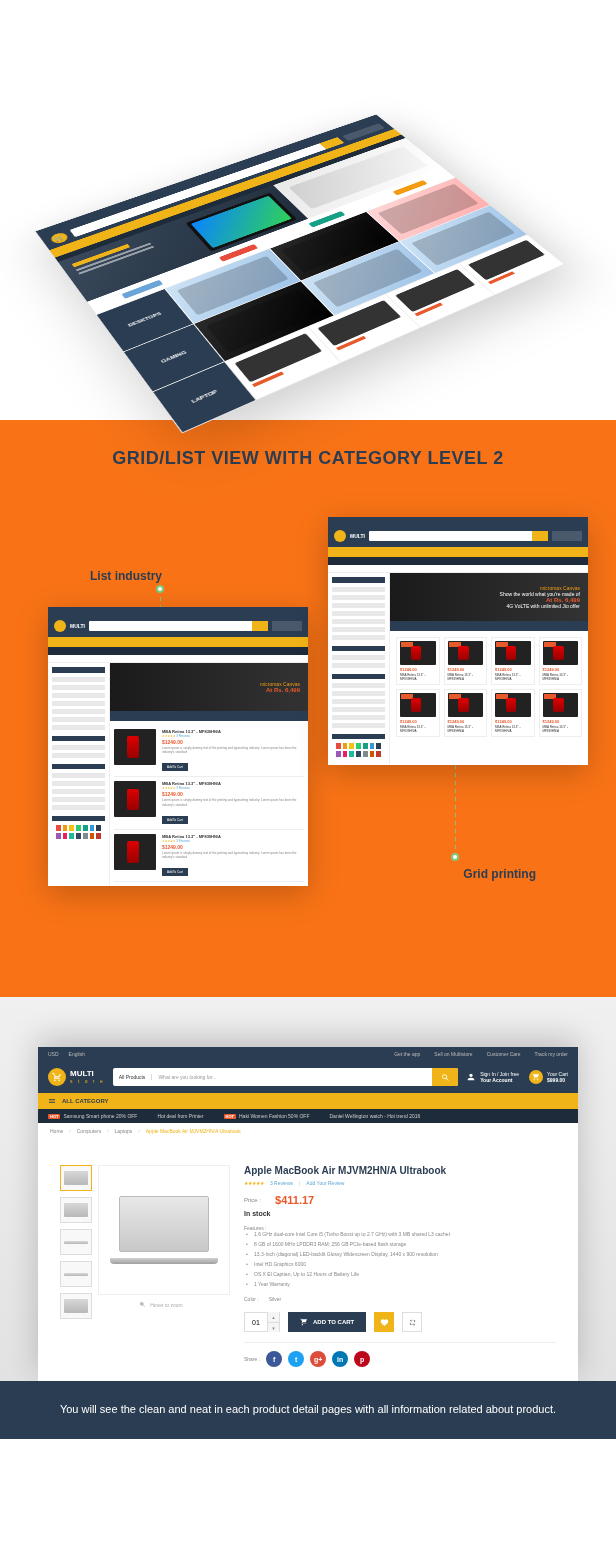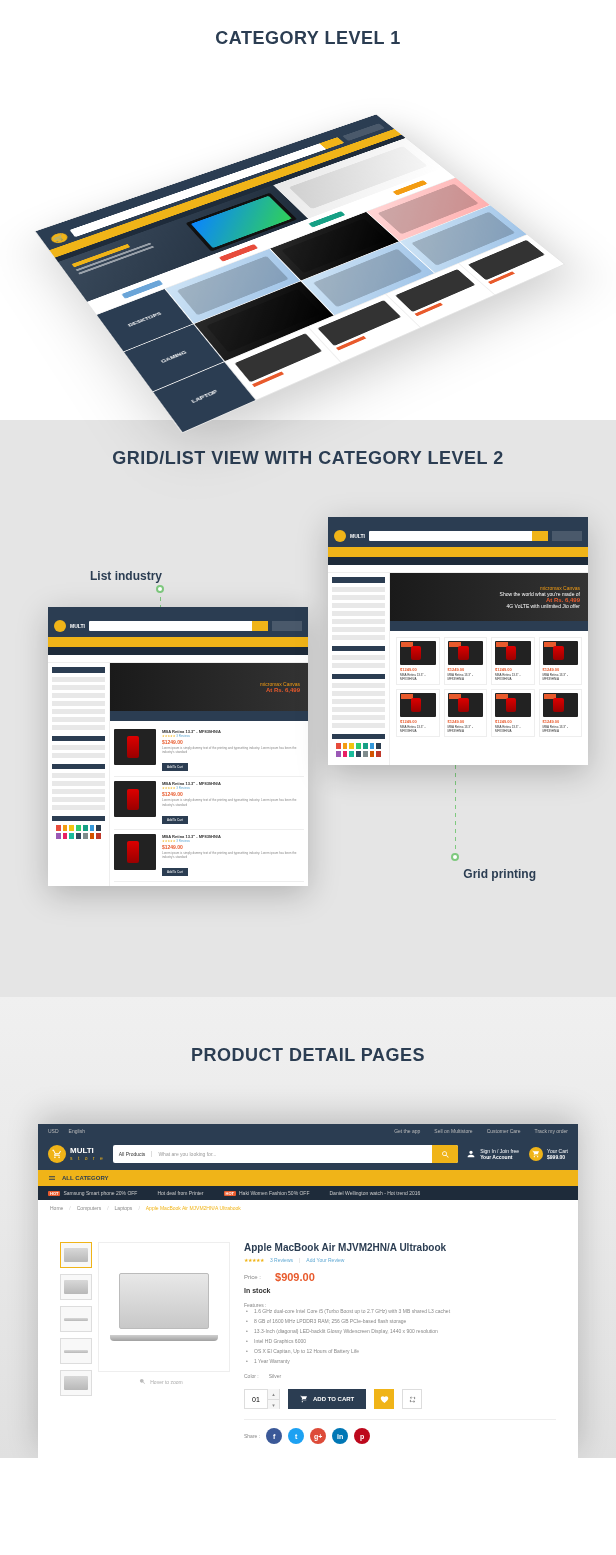--- a/index.html
+++ b/index.html
@@ -39,21 +39,21 @@
 .mp-catitem.dark{background:linear-gradient(135deg,#2a2a2a,#000)}
 .mp-catitem.pink{background:linear-gradient(135deg,#ffd5d5,#ffb0b0)}
 .mp-catitem::after{content:'';position:absolute;inset:8px;background:rgba(0,0,0,.2);border-radius:3px}
 .mp-prodrow{display:flex}
 .mp-prodlabel{width:70px;background:#2b3d52;color:#fff;font-size:6px;display:flex;align-items:center;justify-content:center;font-weight:600}
 .mp-prods{flex:1;display:flex}
 .mp-prod{flex:1;border-left:1px solid #eee;padding:6px;height:55px}
 .mp-prod-img{height:28px;background:#333;border-radius:2px;margin-bottom:3px}
 .mp-prod-p{height:4px;width:30px;background:#e85a2c}
 
-.s2{background:#e5e5e5;padding-bottom:60px}
+.s2{background:#f97316;padding-bottom:60px}
 .dual-wrap{position:relative;height:420px;margin-top:20px}
 .mock2{width:260px;background:#fff;box-shadow:0 8px 30px rgba(0,0,0,.22);position:absolute}
 .mock2.left{left:48px;top:90px;z-index:1}
 .mock2.right{right:28px;top:0;z-index:2}
 .label-tag{position:absolute;font-size:12px;font-weight:600;color:#2b3d52}
 .label-tag.ll{left:90px;top:52px}
 .label-tag.lr{right:80px;top:350px}
 .dot-line{position:absolute;width:1px;background:repeating-linear-gradient(#7fc97f 0 4px,transparent 4px 8px)}
 .dot-line.l1{left:160px;top:72px;height:140px}
 .dot-line.l2{right:160px;top:240px;height:100px}
@@ -176,21 +176,20 @@
 .pd-soc.tw{background:#1da1f2}
 .pd-soc.gp{background:#dd4b39}
 .pd-soc.in{background:#0077b5}
 .pd-soc.pi{background:#bd081c}
 .footer-text{background:#2b3d52;color:#fff;text-align:center;font-size:11px;padding:20px 50px;line-height:1.6}
 </style>
 </head>
 <body>
 
 <div class="section s1">
-  <div class="section-title">CATEGORY LEVEL 1</div>
   <div class="persp-wrap">
     <div class="persp">
       <div class="mock-page">
         <div class="mp-topbar"></div>
         <div class="mp-header">
           <div class="mp-logo">🛒</div>
           <div class="mp-search"></div>
           <div class="mp-acct"></div>
         </div>
         <div class="mp-catbar"></div>
@@ -459,21 +458,20 @@
                 <div class="m2-linfo"><div class="m2-lname">MBA Retina 13.3" - MF839HN/A</div><div class="m2-lstars">★★★★★ <span style="color:#5fa8d3">3 Reviews</span></div><div class="m2-lprice">$1249.00</div><div class="m2-ldesc">Lorem ipsum is simply dummy text of the printing and typesetting industry. Lorem ipsum has been the industry's standard </div><span class="m2-lbtn">Add To Cart</span></div>
               </div>
             </div>
         </div>
       </div>
     </div>
   </div>
 </div>
 
 <div class="section s3">
-  <div class="section-title">PRODUCT DETAIL PAGES</div>
   <div class="pd-wrap">
     <div class="pd-page">
       <div class="pd-toptop">
         <div class="pd-tt-l">
           <span>USD</span>
           <span>English</span>
         </div>
         <div class="pd-tt-r">
           <span>Get the app</span>
           <span>Sell on Multistore</span>
@@ -591,21 +589,21 @@
         <div class="pd-info">
           <div class="pd-title">Apple MacBook Air MJVM2HN/A Ultrabook</div>
           <div class="pd-rating">
             <span class="pd-stars">★★★★★</span>
             <span class="pd-rev">3 Reviews</span>
             <span style="color:#ccc">|</span>
             <span class="pd-rev">Add Your Review</span>
           </div>
           <div class="pd-pricerow">
             <span class="pd-pricelabel">Price :</span>
-            <span class="pd-price">$909.00</span>
+            <span class="pd-price">$411.17</span>
           </div>
           <div class="pd-stock">In stock</div>
           <div class="pd-feat">
             <span>Features :</span>
             <ul id="features">
                 <li>1.6 GHz dual-core Intel Core i5 (Turbo Boost up to 2.7 GHz) with 3 MB shared L3 cachet</li>
                 <li>8 GB of 1600 MHz LPDDR3 RAM; 256 GB PCIe-based flash storage</li>
                 <li>13.3-Inch (diagonal) LED-backlit Glossy Widescreen Display, 1440 x 900 resolution</li>
                 <li>Intel HD Graphics 6000</li>
                 <li>OS X El Capitan, Up to 12 Hours of Battery Life</li>
@@ -646,13 +644,14 @@
             <div class="pd-soc fb">f</div>
             <div class="pd-soc tw">t</div>
             <div class="pd-soc gp">g+</div>
             <div class="pd-soc in">in</div>
             <div class="pd-soc pi">p</div>
           </div>
         </div>
       </div>
     </div>
   </div>
+  <div class="footer-text">You will see the clean and neat in each product detail pages with all information related about product.</div>
 </div>
 
 </body></html>

